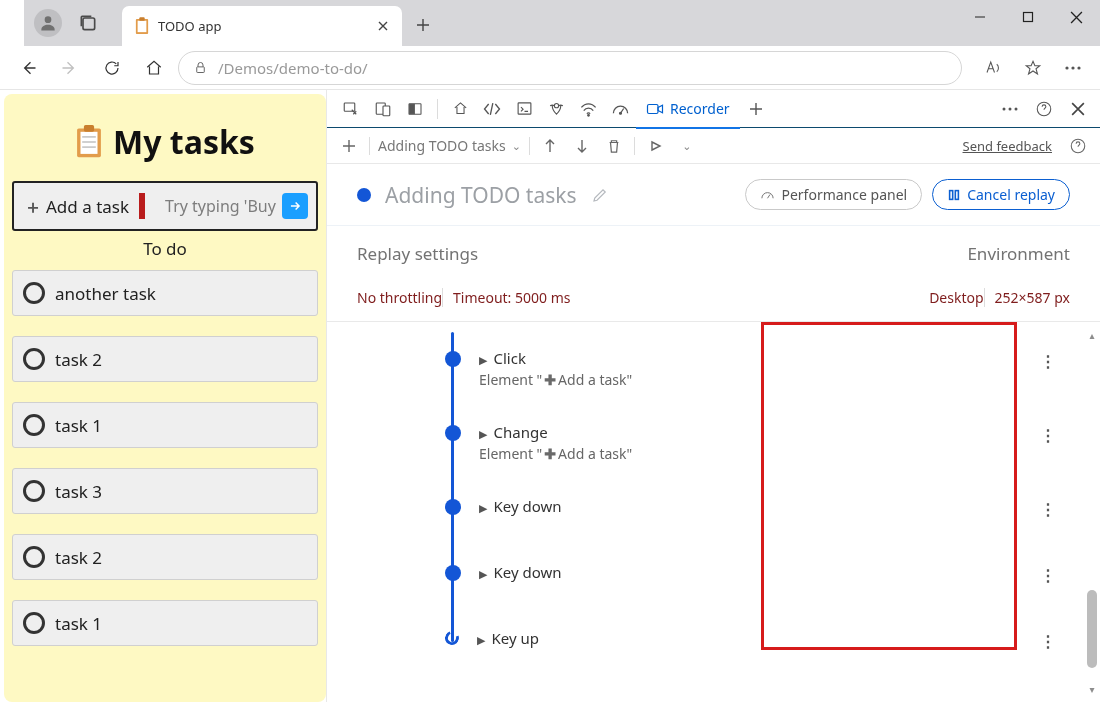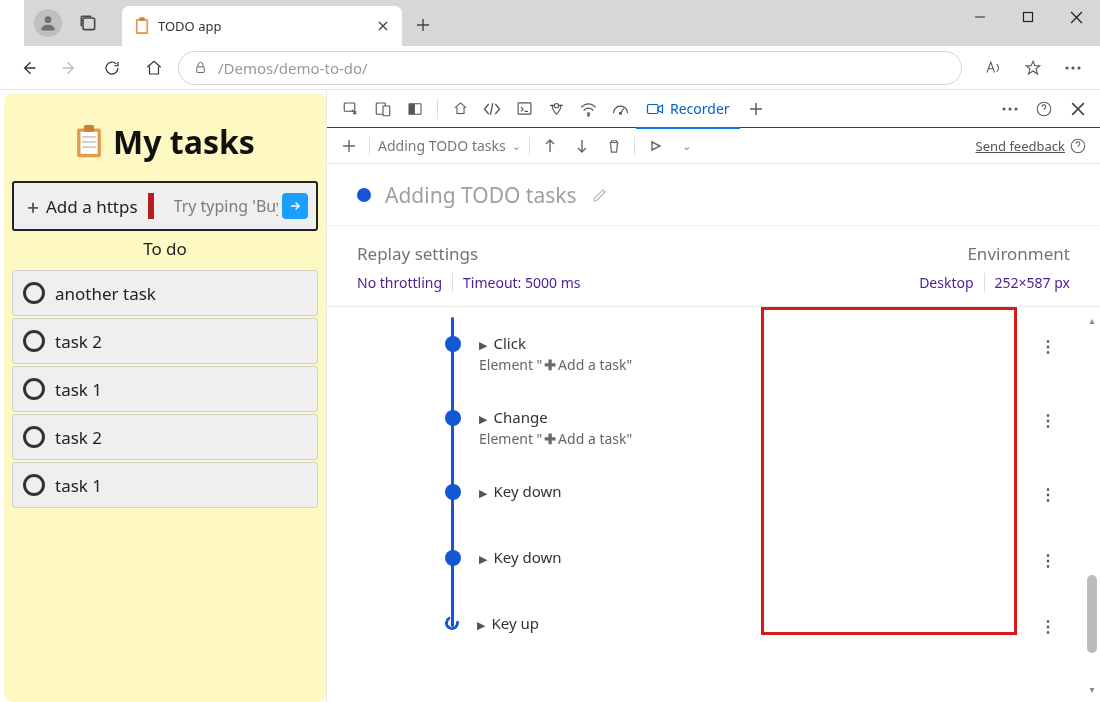--- a/index.html
+++ b/index.html
@@ -37,55 +37,55 @@
 .todo-title { font-size: 32px; font-weight: 700; color:#111;}
 .add-bar { background:#efefef; border:2px solid #222; border-radius:3px; height:50px; display:flex; align-items:center; padding:0 8px 0 10px; gap:4px;}
 .plus { color:#555; font-weight:700; font-size:18px; width:18px; text-align:center;}
 .add-label { font-size:17px; color:#222; white-space:nowrap;}
 .add-input-wrap { flex:1; border-left:6px solid #b91c1c; padding-left:20px; height:26px; display:flex; align-items:center; overflow:hidden; margin-left:6px;}
 .add-input { border:none; background:transparent; font-size:16px; color:#222; width:100%; outline:none;}
 .add-input::placeholder { color:#7d7d7d;}
 .submit { width:26px; height:26px; background:#1a9fff; border-radius:4px; display:flex;align-items:center;justify-content:center;color:#fff;}
 
 .section-label { text-align:center; font-size:17px; color:#222; padding: 6px 0 10px;}
-.task-list { display:flex; flex-direction:column; gap:2px;}
+.task-list { display:flex; flex-direction:column; gap:20px;}
 .task-item { background:#efefef; border-radius:3px; height:46px; display:flex;align-items:center; padding:0 10px; gap:10px; border:1px solid #d0d0d0;}
 .task-radio { width:22px; height:22px; border:3px solid #333; border-radius:50%;}
 .task-text { font-size:17px; color:#222;}
 
 
 .devtools { flex:1; background:#fff; display:flex; flex-direction:column; border-left:1px solid #e8e8e8;}
 .dt-top { height:38px; border-bottom:1px solid #0c4a6e; display:flex; align-items:center; padding:0 8px; position:relative;}
 .dt-ic { width:32px; height:32px; display:flex;align-items:center;justify-content:center;color:#555;}
 .dt-sep { width:1px; height:20px; background:#dcdcdc; margin:0 6px;}
 .dt-tab { display:flex; align-items:center; gap:6px; padding:0 10px; height:38px; font-size:14px; color:#333; position:relative;}
 .dt-tab.active { color:#0060cf; }
 .dt-tab.active::after { content:""; position:absolute; left:0;right:0;bottom:-1px; height:2px; background:#1174e6;}
 .dt-top-right { position:absolute; right:6px; display:flex; gap:2px;}
 
 .dt-sub { height:36px; border-bottom:1px solid #e8e8e8; display:flex; align-items:center; padding:0 10px; gap:8px; font-size:14px; color:#555;}
 .dt-sub-sep { width:1px; height:18px; background:#dcdcdc;}
 .dt-drop { color:#777; display:flex; align-items:center; gap:6px;}
 .dt-chev { font-size:11px; color:#888;}
 .dt-sic { width:24px; height:24px; display:flex;align-items:center;justify-content:center;color:#666;}
-.dt-sub-right { margin-left:auto; display:flex; align-items:center; gap:1px;}
+.dt-sub-right { margin-left:auto; display:flex; align-items:center; gap:14px;}
 .feedback { font-size:13px; text-decoration:underline; color:#555;}
 
 .dt-title-row { height:62px; display:flex; align-items:center; padding:0 30px; border-bottom:1px solid #edf2f7; gap:14px;}
 .rec-dot { width:14px;height:14px;background:#1356d6;border-radius:50%;}
 .rec-name { font-size:21px; color:#9ca0a5;}
 .pencil { color:#b5b9be; }
 .dt-title-actions { margin-left:auto; display:flex; gap:10px;}
 .pill-btn { border:1px solid #c9c9c9; border-radius:16px; padding:5px 14px; font-size:14px; color:#555; display:flex; align-items:center; gap:6px; background:#fff;}
 .pill-btn.blue { border-color:#0b5fd1; color:#0b5fd1;}
 
 .dt-settings { display:flex; justify-content:space-between; padding:16px 30px 14px; border-bottom:1px solid #e9e9e9;}
 .set-col { display:flex; flex-direction:column; gap:8px;}
 .set-head { font-size:17px; color:#737373;}
-.set-inline { display:flex; gap:10px; font-size:14px; color:#4c1d95;}
+.set-inline { display:flex; font-size:14px; color:#7f1d1d;margin-top:15px;}
 .set-inline span+span { border-left:1px solid #ddd; padding-left:10px;}
 
 .timeline-area { position:relative; flex:1; overflow:hidden;}
 .track-scroll { position:absolute; right:3px; top:8px; width:10px; bottom:8px;}
 .track-arrow { position:absolute; width:10px;height:10px; left:0; color:#8d8d8d; font-size:10px; text-align:center; line-height:10px;}
 .track-thumb { position:absolute; width:10px; right:0; background:#bcbcbc; border-radius:5px;}
 
 .highlight-box { position:absolute; left:434px; top:0px; width:256px; height:328px; border:3px solid #d61b1b;}
 
 .tl { position:absolute; left:118px; top:10px; width: 960px;}
@@ -218,21 +218,21 @@
             <rect x="5" y="0" width="6" height="4" rx="1" fill="#c97f2e"></rect>
             <line x1="4" y1="7" x2="12" y2="7" stroke="#c8c8c8"></line>
             <line x1="4" y1="10" x2="12" y2="10" stroke="#c8c8c8"></line>
             <line x1="4" y1="13" x2="12" y2="13" stroke="#c8c8c8"></line>
           </svg>
       </div>
       <div class="todo-title">My tasks</div>
     </div>
     <div class="add-bar">
       <span class="plus">＋</span>
-      <span class="add-label">Add a https</span>
+      <span class="add-label">Add a task</span>
       <div class="add-input-wrap">
         <input class="add-input" placeholder="Try typing 'Buy m" style="">
       </div>
       <div class="submit">
         <svg width="14" height="14" viewBox="0 0 24 24" fill="none" stroke="#fff" stroke-width="2.5">
             <path d="M5 12h14M13 6l6 6-6 6"></path>
           </svg>
       </div>
     </div>
     <div class="section-label">To do</div>
@@ -241,20 +241,24 @@
           <div class="task-radio"></div>
           <div class="task-text">another task</div>
         </div>
         <div class="task-item">
           <div class="task-radio"></div>
           <div class="task-text">task 2</div>
         </div>
         <div class="task-item">
           <div class="task-radio"></div>
           <div class="task-text">task 1</div>
+        </div>
+        <div class="task-item">
+          <div class="task-radio"></div>
+          <div class="task-text">task 3</div>
         </div>
         <div class="task-item">
           <div class="task-radio"></div>
           <div class="task-text">task 2</div>
         </div>
         <div class="task-item">
           <div class="task-radio"></div>
           <div class="task-text">task 1</div>
         </div>
       </div>
@@ -397,20 +401,35 @@
     </div>
 
     <div class="dt-title-row">
       <div class="rec-dot"></div>
       <div class="rec-name">Adding TODO tasks</div>
       <div class="pencil">
           <svg width="18" height="18" viewBox="0 0 24 24" fill="none" stroke="#b5b9be" stroke-width="1.6">
             <path d="M4 20l4-1 11-11-3-3L5 16z"></path>
           </svg>
         </div>
+      <div class="dt-title-actions">
+        <div class="pill-btn">
+          <svg width="15" height="13" viewBox="0 0 24 18" fill="none" stroke="#777" stroke-width="1.6">
+              <path d="M3 15a9 9 0 0 1 18 0M12 15l4-6"></path>
+            </svg>
+          <span>Performance panel</span>
+        </div>
+        <div class="pill-btn blue">
+          <svg width="14" height="14" viewBox="0 0 16 16" fill="none" stroke="#0b5fd1" stroke-width="1.8">
+              <rect x="3" y="3" width="3.5" height="10"></rect>
+              <rect x="9.5" y="3" width="3.5" height="10"></rect>
+            </svg>
+          <span>Cancel replay</span>
+        </div>
+      </div>
     </div>
 
     <div class="dt-settings">
       <div class="set-col">
         <div class="set-head">Replay settings</div>
         <div class="set-inline">
           <span>No throttling</span>
           <span>Timeout: 5000 ms</span>
         </div>
       </div>

